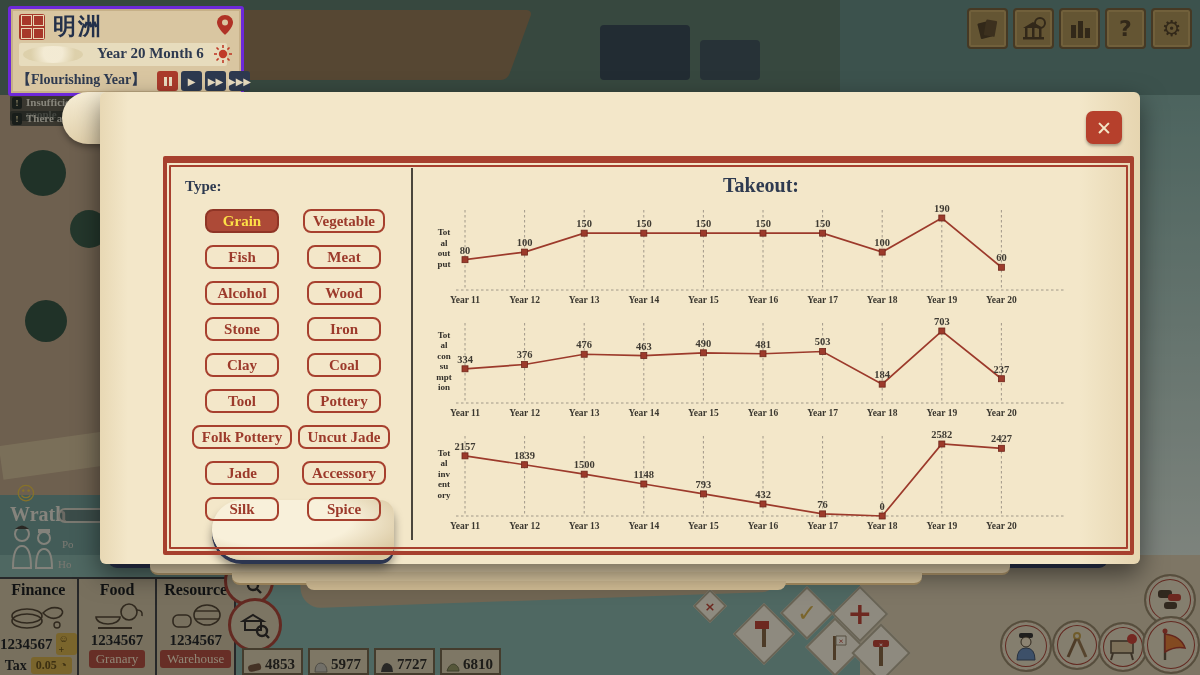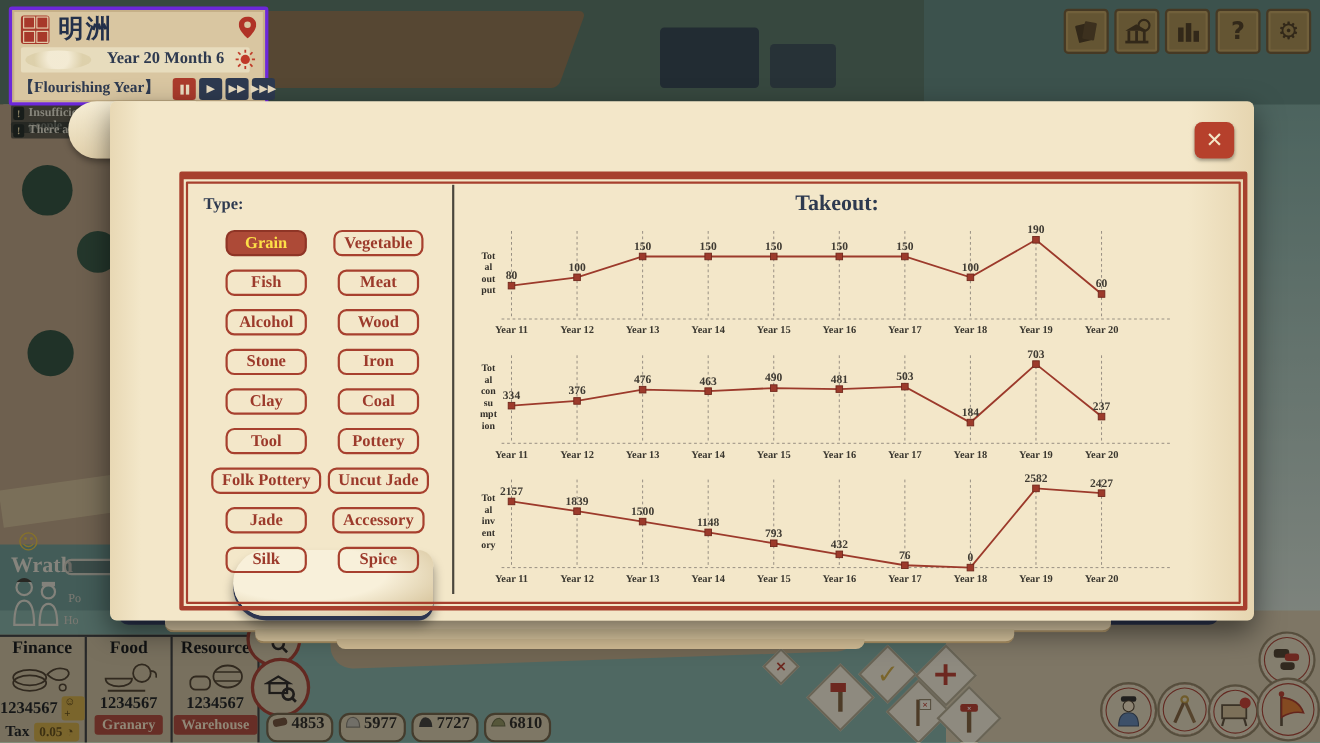--- a/index.html
+++ b/index.html
@@ -104,41 +104,41 @@
   
   #status{z-index:4;}
   .wh{color:#ddd8ca;font-weight:bold;}
   #wrathbar{left:58px;top:508px;width:106px;height:11px;border:2px solid #c9c4b6;border-radius:7px;z-index:4;background:rgba(60,60,55,.3);}
   #bpanel{left:0;top:577px;width:234px;height:98px;z-index:4;background:#c4b694;border:2px solid #3a3a3a;border-left:none;display:flex;}
   .bcol{flex:1;border-right:2px solid #3a3a3a;display:flex;flex-direction:column;align-items:center;padding-top:2px;position:relative;}
   .bcol:last-child{border-right:none;}
   .bcol .ttl{font-size:16px;font-weight:bold;color:#141414;}
   .bcol .num{font-size:15px;font-weight:bold;color:#1c1c1c;line-height:1;}
   .chip{background:#c9a23f;border-radius:3px;font-size:10px;font-weight:bold;color:#5e4712;padding:0 3px;}
-  .redbtn{background:#a84434;color:#eeds;color:#eedcbe;font-size:13px;font-weight:bold;border-radius:3px;
+  .redbtn{background:#a84434;color:#eeds;color:#eedcbe;font-size:13px;font-weight:normal;border-radius:3px;
        padding:1px 7px;margin-top:2px;cursor:pointer;white-space:nowrap;}
   .taxrow{display:flex;align-items:center;gap:4px;margin-top:2px;}
   .taxrow .t{font-size:14px;font-weight:bold;color:#1c1c1c;}
 
   
   .circle{border-radius:50%;background:#cbbd9e;z-index:4;position:absolute;
         display:flex;align-items:center;justify-content:center;cursor:pointer;}
   .circle.red{border:3px solid #a13b2c;}
   .circle.tan{border:2px solid #8a7a5c;box-shadow:inset 0 0 0 3px #d9cdb0, inset 0 0 0 4px #a13b2c;background:#d9cdb0;}
   #bsquares{left:316px;top:599px;display:flex;gap:4px;z-index:4;}
   .bsq{width:54px;height:56px;background:#d6c9a8;border:3px solid #8f7d57;box-shadow:0 0 0 2px #4c4434;
        display:flex;align-items:center;justify-content:center;cursor:pointer;}
   .dia{position:absolute;background:#eae2cd;border:2px solid #aBa086;border:2px solid #aba086;transform:rotate(45deg);z-index:4;
        display:flex;align-items:center;justify-content:center;cursor:pointer;}
   .dia>span,.dia>svg{transform:rotate(-45deg);font-weight:bold;font-family:"DejaVu Sans",sans-serif;}
 
   
   #pills{left:242px;top:648px;display:flex;gap:5px;z-index:4;}
-  .pill{height:23px;background:#cfc2a0;border:2px solid #6b5c41;border-radius:10px;display:flex;
-        align-items:flex-start;gap:2px;padding:0 6px 0 3px;font-size:15px;font-weight:bold;color:#2a2620;}
+  .pill{height:23px;background:#cfc2a0;border:2px solid #6b5c41;border-radius:0;display:flex;
+        align-items:flex-end;gap:2px;padding:0 6px 0 3px;font-size:15px;font-weight:bold;color:#2a2620;}
 
   text{font-family:"Liberation Serif","DejaVu Serif",serif;}
 </style>
 </head>
 <body>
 
 <div id="bg">
   <div class="bgp" style="left:0;top:0;width:1200px;height:95px;background:#55705f;"></div>
   <div class="bgp" style="left:220px;top:10px;width:300px;height:70px;background:#8a6f4a;border-radius:6px;transform:skewX(-20deg);"></div>
   <div class="bgp" style="left:600px;top:25px;width:90px;height:55px;background:#31404b;border-radius:4px;"></div>

